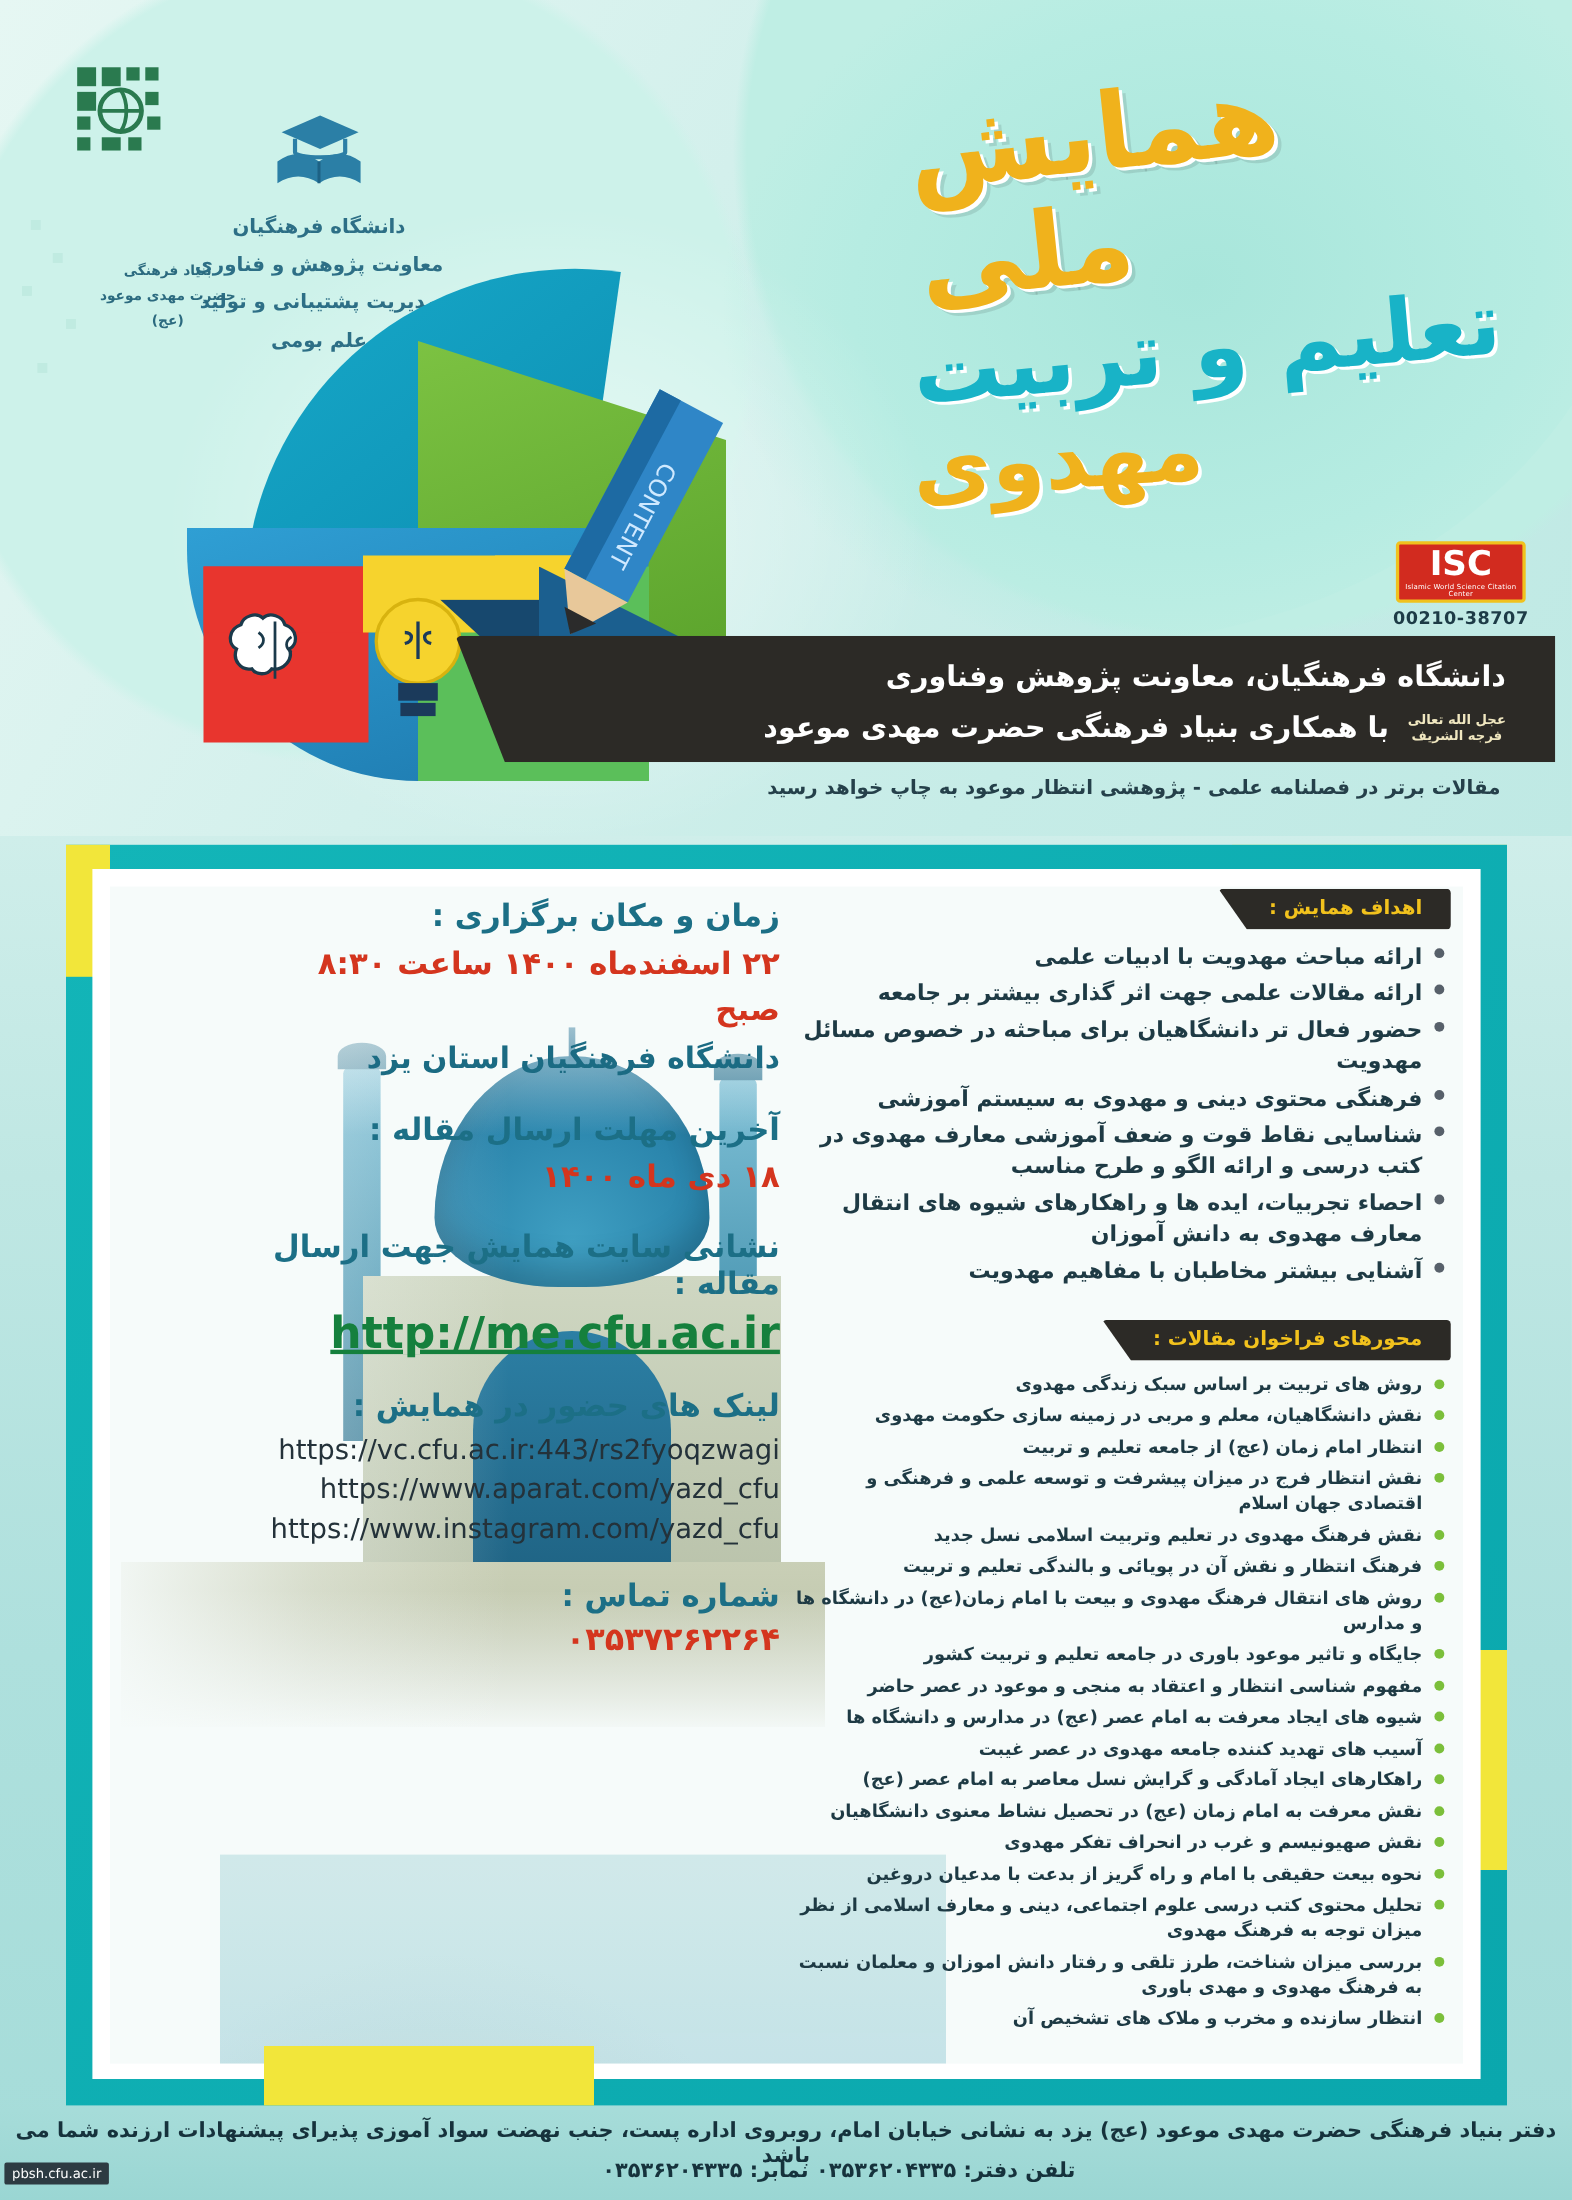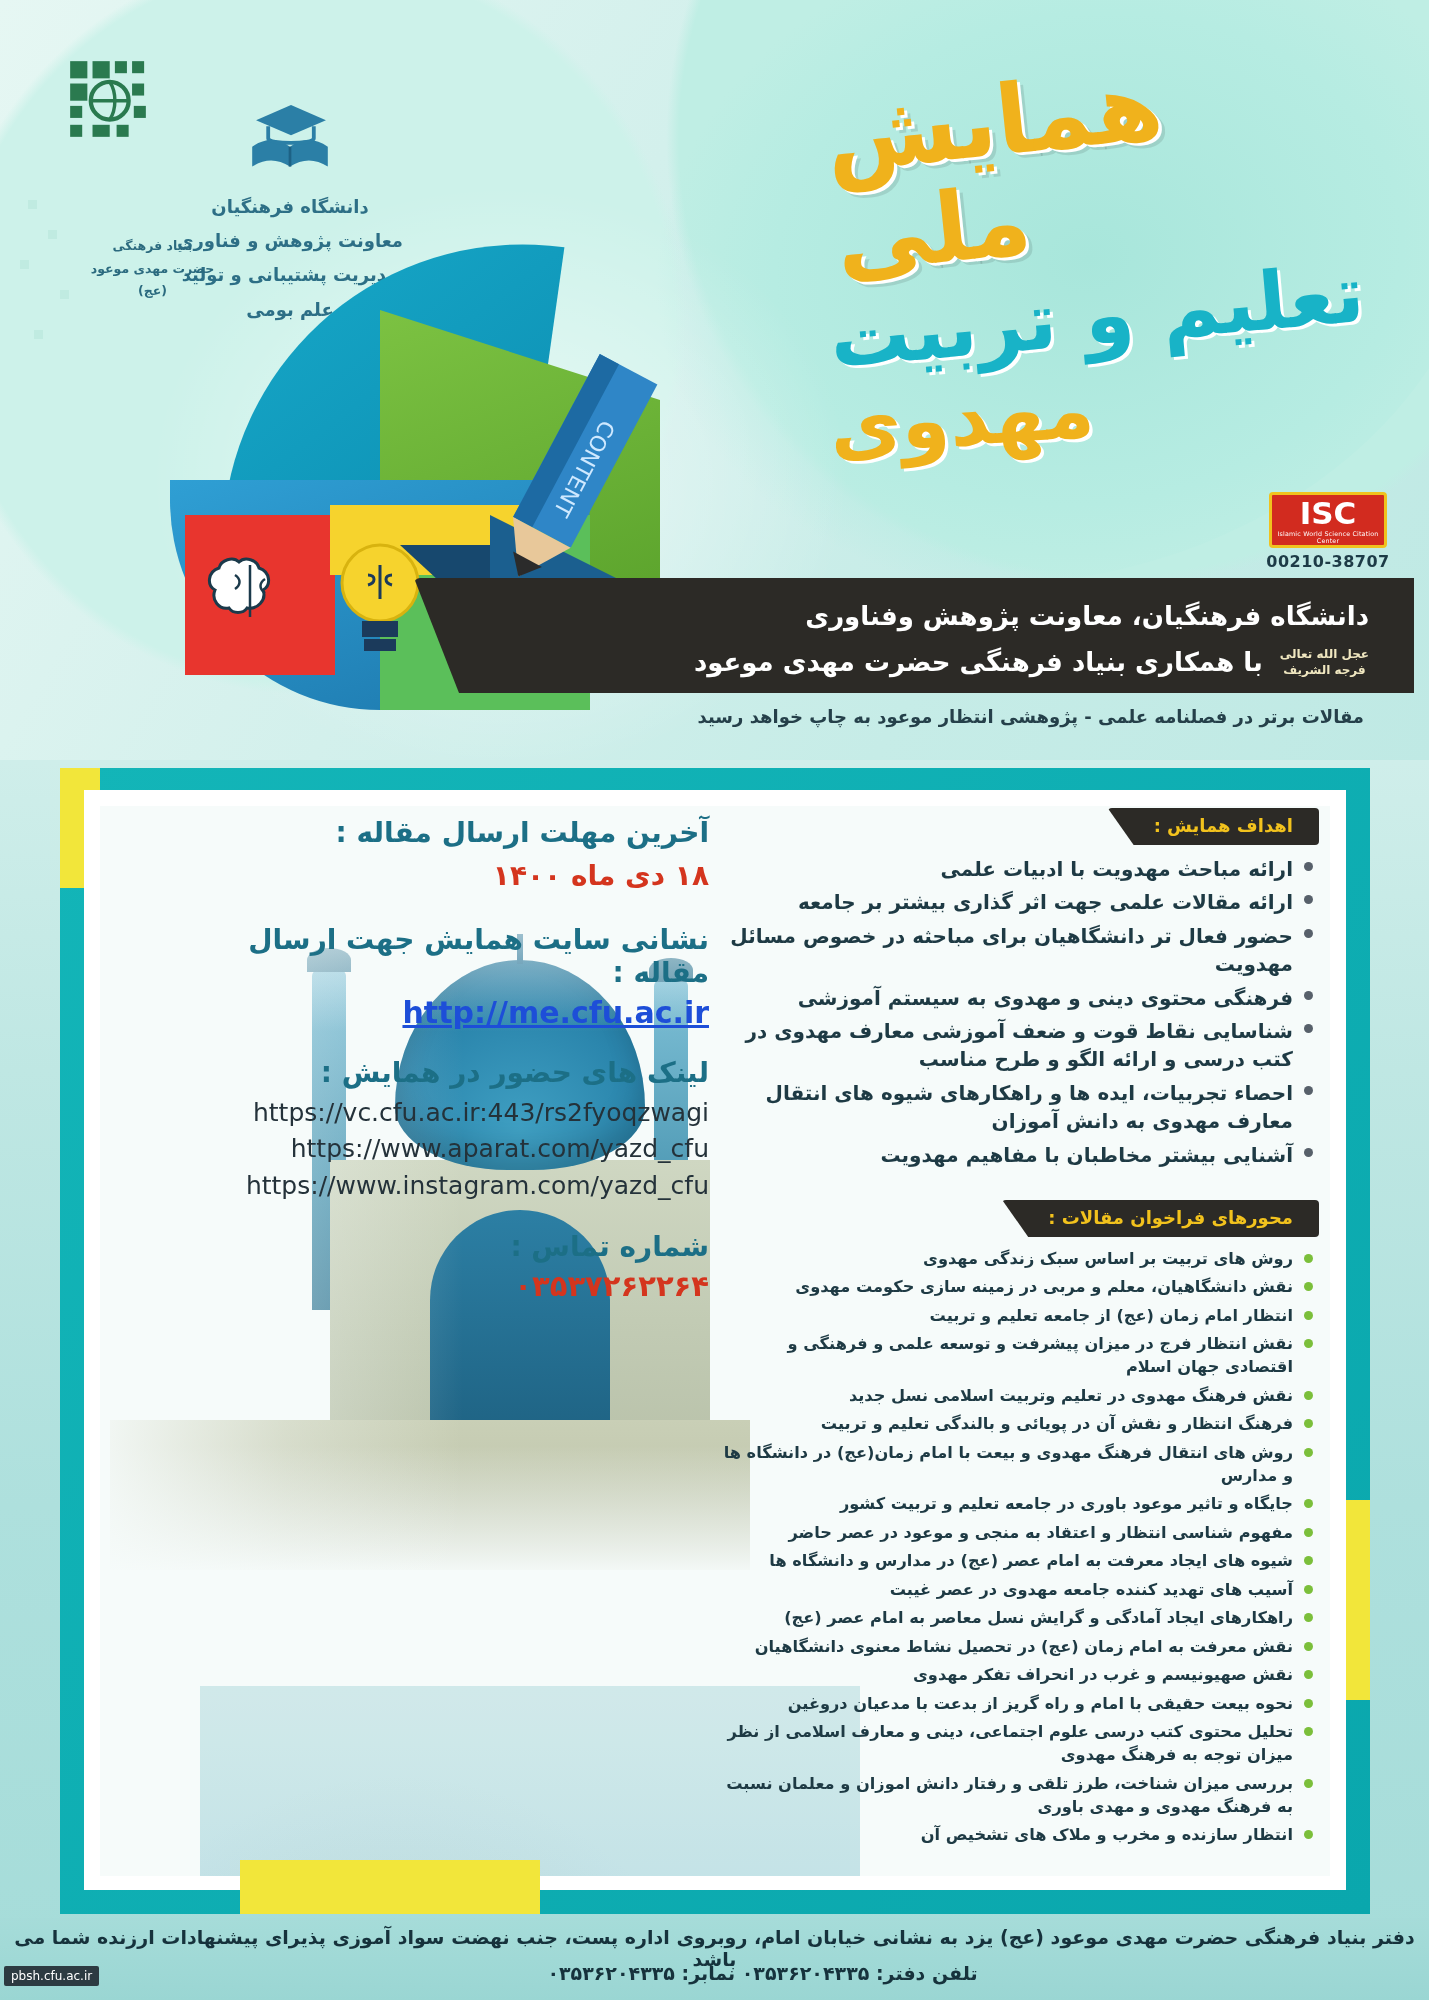--- a/index.html
+++ b/index.html
@@ -200,21 +200,21 @@
 
   
   .info{
     position:absolute;right:720px;top:816px;width:480px;direction:rtl;text-align:right;
     padding-left:20px;
   }
   .lbl{color:#1c6f86;font-size:28px;font-weight:bold;margin:0 0 6px 0;}
   .val{color:#d4351e;font-size:28px;font-weight:bold;line-height:1.5;margin:0 0 4px 0;}
   .val2{color:#1b6b83;font-size:27px;font-weight:bold;line-height:1.5;}
   .blk{margin-bottom:26px;}
-  .url{color:#1d4ed8;font-size:30px;font-weight:bold;direction:ltr;text-align:right;}
+  .url{color:#15803d;font-size:40px;font-weight:bold;direction:ltr;text-align:right;}
   .links{direction:ltr;text-align:right;color:#24323a;font-size:25px;line-height:1.45;}
   .phone{color:#d4351e;font-size:29px;font-weight:bold;direction:ltr;text-align:right;letter-spacing:1px;}
 
   
   .rcol{position:absolute;right:110px;top:808px;width:600px;direction:rtl;}
   .sect-head{
     position:relative;background:#2c2a26;color:#f2c21d;font-weight:bold;font-size:18px;
     padding:7px 26px 9px 46px;display:inline-block;border-radius:4px;margin:0 0 10px 0;
     clip-path:polygon(0 0,100% 0,100% 100%,26px 100%);
   }
@@ -362,20 +362,25 @@
     <div>دانشگاه فرهنگیان، معاونت پژوهش وفناوری</div>
     <div>
       <span class="ribbon-small" style="white-space:pre-line;">عجل الله تعالی
 فرجه الشریف</span>
       <span>با همکاری بنیاد فرهنگی حضرت مهدی موعود</span>
     </div>
   </div>
   <div class="sub-note">مقالات برتر در فصلنامه علمی - پژوهشی انتظار موعود به چاپ خواهد رسید</div>
 
   <div class="info">
+    <div class="blk">
+      <div class="lbl">زمان و مکان برگزاری :</div>
+      <div class="val">۲۲ اسفندماه ۱۴۰۰ ساعت ۸:۳۰ صبح</div>
+      <div class="val2">دانشگاه فرهنگیان استان یزد</div>
+    </div>
     <div class="blk">
       <div class="lbl">آخرین مهلت ارسال مقاله :</div>
       <div class="val">۱۸ دی ماه ۱۴۰۰</div>
     </div>
     <div class="blk">
       <div class="lbl">نشانی سایت همایش جهت ارسال مقاله :</div>
       <a class="url" href="#">http://me.cfu.ac.ir</a>
     </div>
     <div class="blk">
       <div class="lbl">لینک های حضور در همایش :</div>

